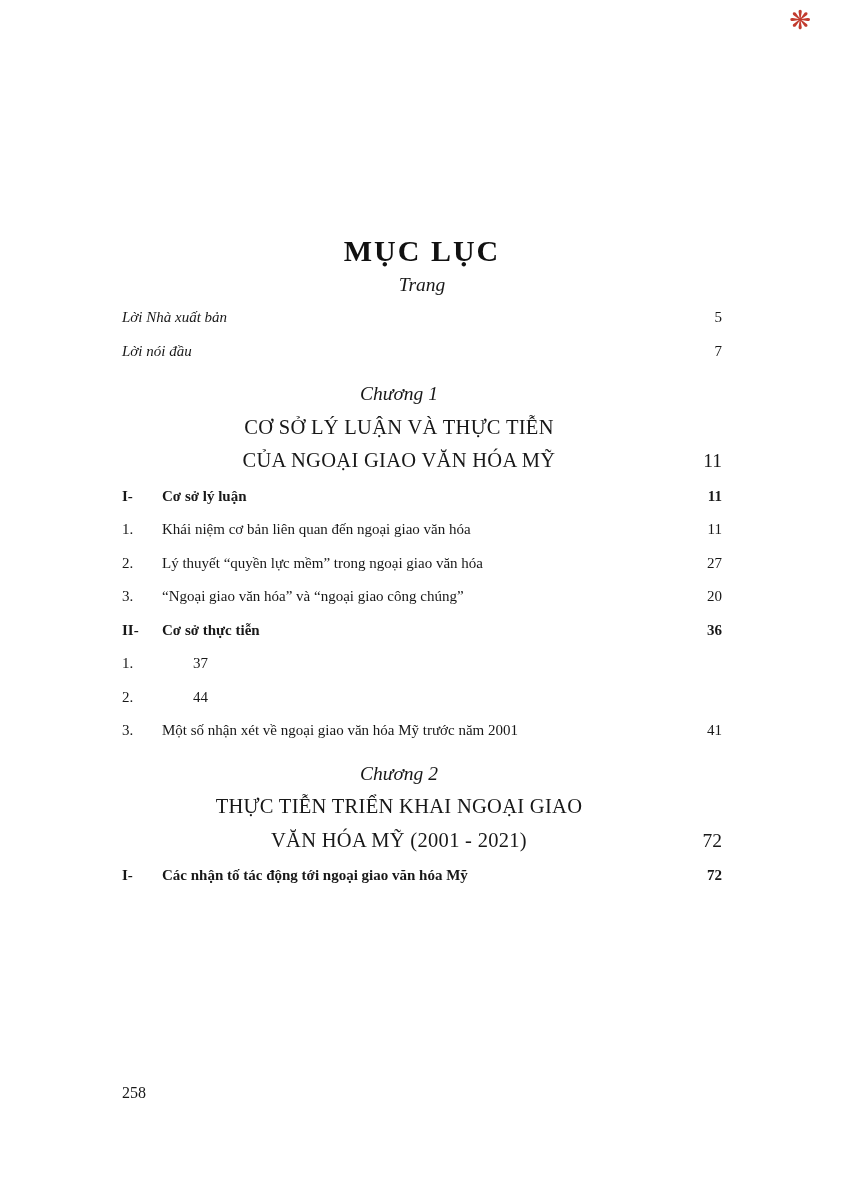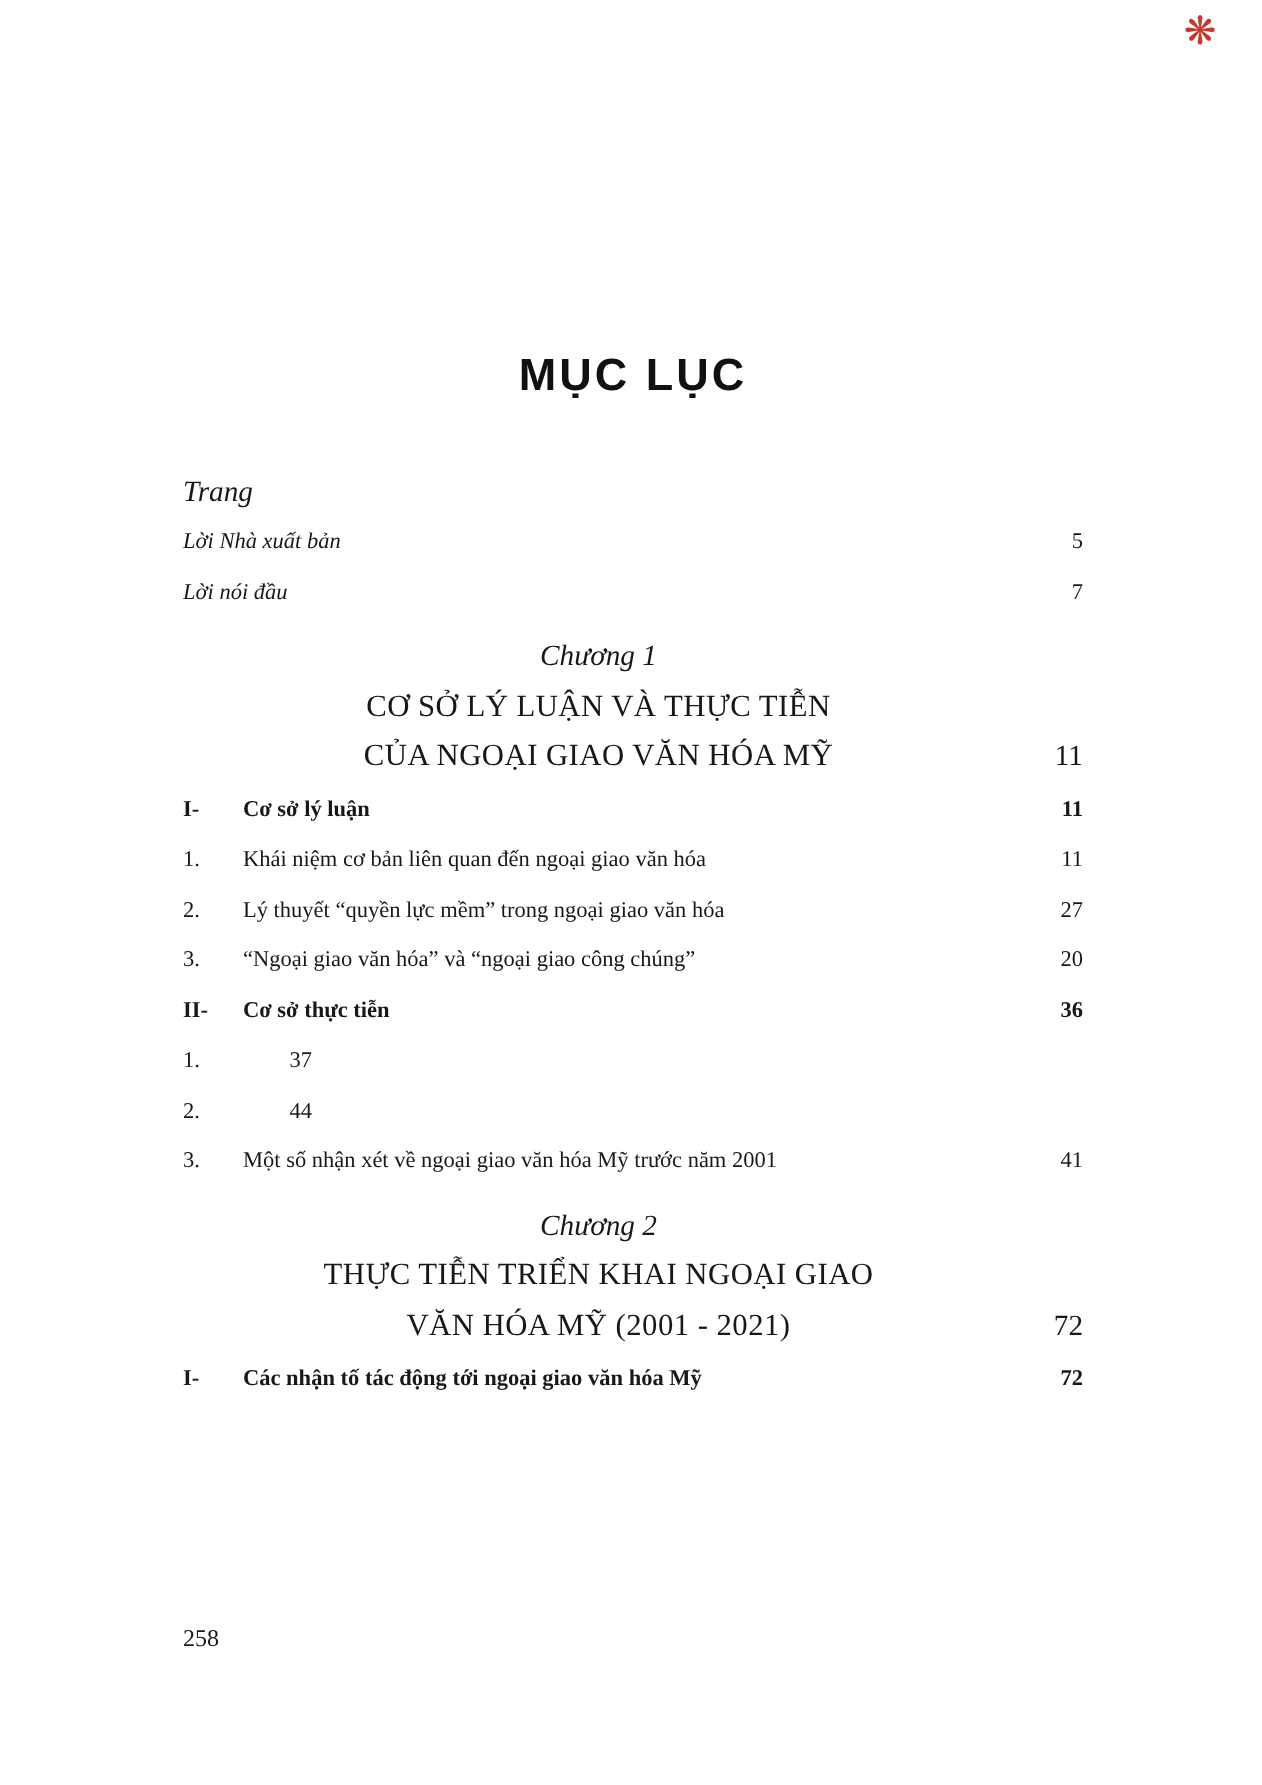--- a/index.html
+++ b/index.html
@@ -21,29 +21,28 @@
   }
   .content {
     position: absolute;
     left: 122px;
     top: 0;
     width: 600px;
   }
   .main-title {
     margin-top: 234px;
     text-align: center;
-    font-family: Liberation Sans, sans-serif;
+    font-family: Liberation Serif, serif;
     font-weight: bold;
     font-size: 30px;
     letter-spacing: 2px;
     color: #111;
   }
   .trang-row {
-    margin-top: 44px;
-    text-align: left;
+    text-align: center;
     font-style: italic;
     font-size: 19.5px;
     line-height: 33px;
     padding-right: 0;
   }
   .row {
     display: flex;
     font-size: 15px;
     line-height: 33.5px;
   }

